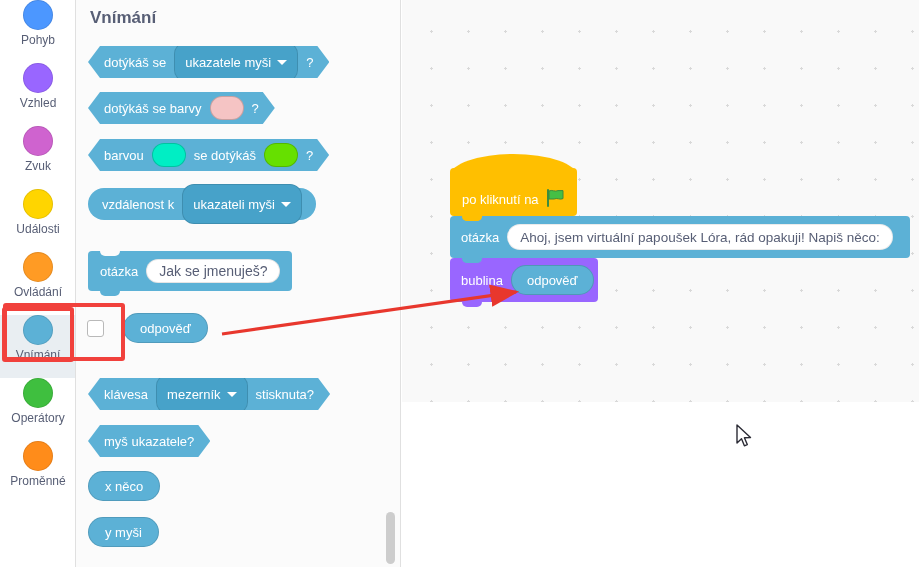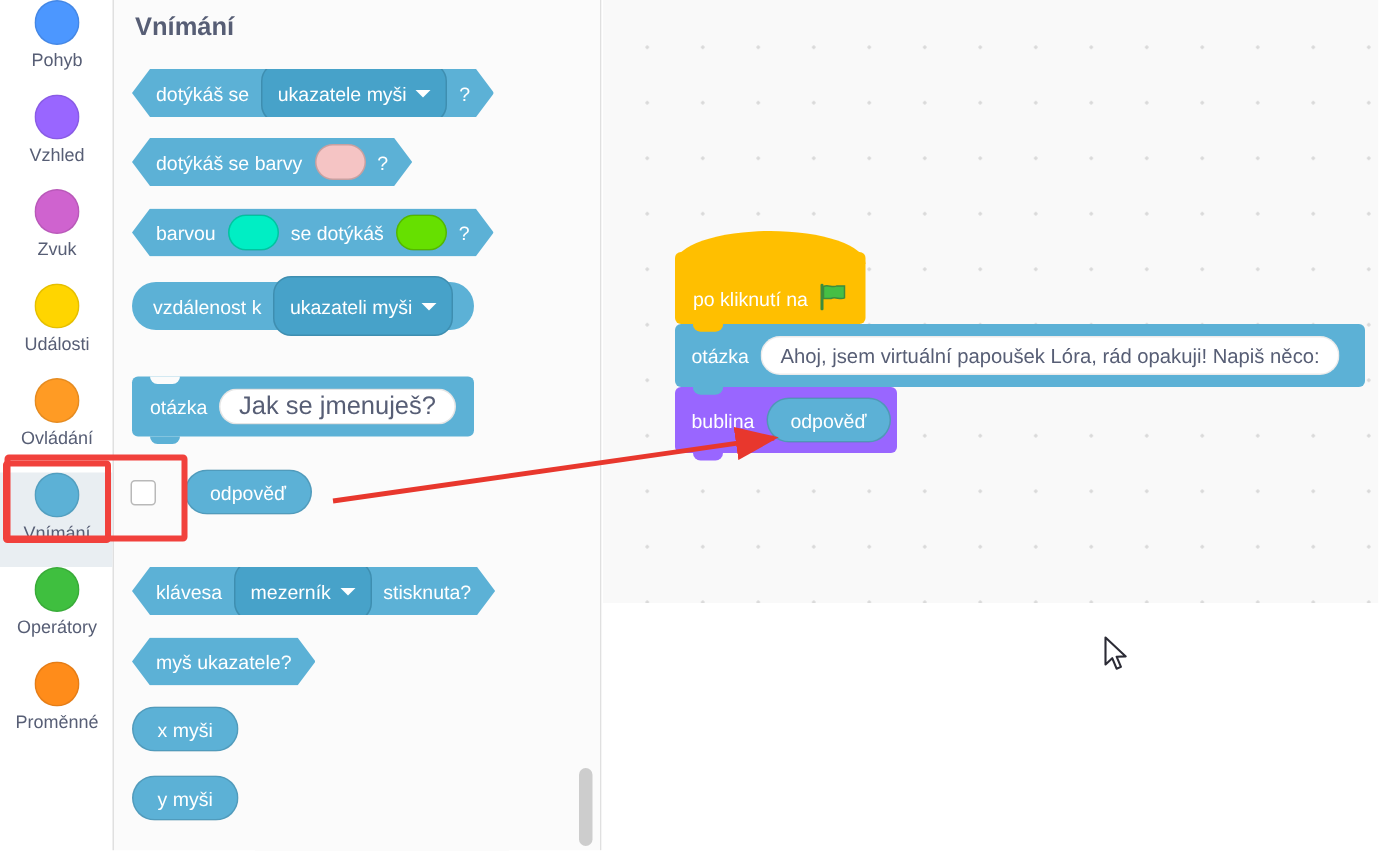--- a/index.html
+++ b/index.html
@@ -126,21 +126,21 @@
     width: 0; height: 0;
     border-left: 5px solid transparent;
     border-right: 5px solid transparent;
     border-top: 5px solid #ffffff;
   }
   .inp-text {
     display: inline-flex; align-items: center;
     height: 24px; padding: 0 12px;
     border-radius: 12px;
     background: #ffffff;
-    color: #575e75; font-size: 17px;
+    color: #575e75; font-size: 14px;
     border: 1px solid rgba(0,0,0,0.10);
   }
   .inp-color {
     display: inline-block;
     width: 34px; height: 24px;
     border-radius: 12px;
     border: 1px solid rgba(0,0,0,0.18);
   }
   .qmark { font-size: 13px; color: #ffffff; }
 
@@ -409,21 +409,21 @@
       </div>
     </div>
 
     <div class="palette-row" style="top:425px; left:12px;">
       <div class="blk blk-sensing blk-bool">
         <span>myš ukazatele?</span>
       </div>
     </div>
 
     <div class="palette-row" style="top:471px; left:12px;">
-      <span class="reporter">x myši</span>
+      <span class="reporter">x něco</span>
     </div>
 
     <div class="palette-row" style="top:517px; left:12px;">
       <span class="reporter">y myši</span>
     </div>
 
     <div id="palette-scrollbar-track">
       <div id="palette-scrollbar-thumb"></div>
     </div>
     <div id="palette-divider"></div>

